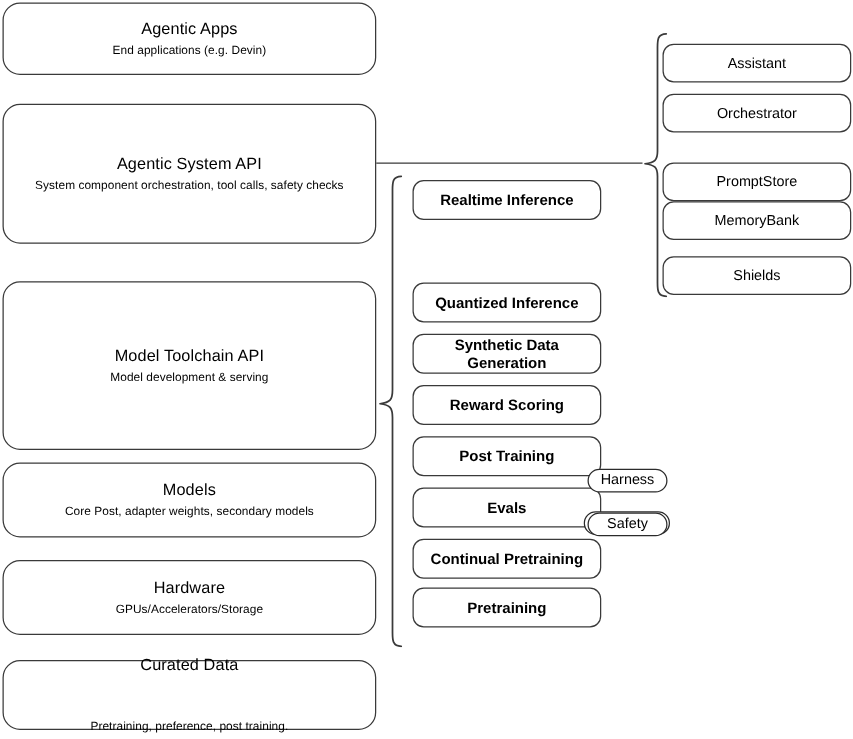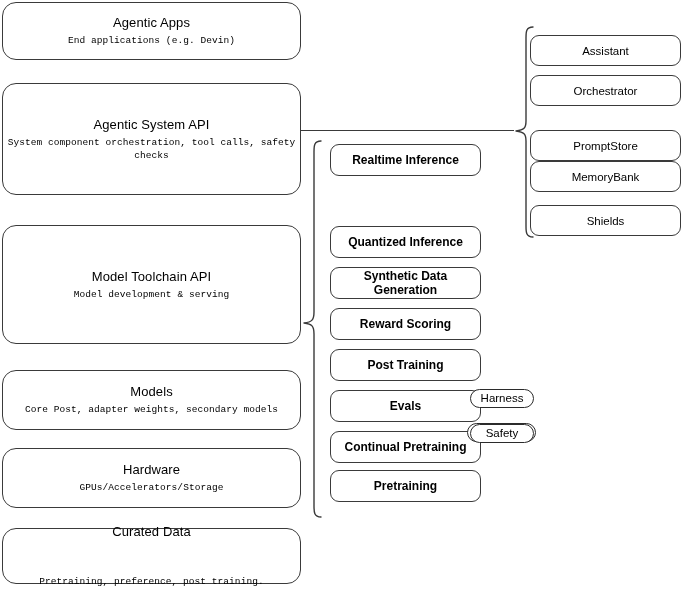--- a/index.html
+++ b/index.html
@@ -43,21 +43,20 @@
   .layer .title {
     font-size: 13px;
     line-height: 16px;
     letter-spacing: 0.1px;
   }
   .layer .subtitle {
     font-size: 9.5px;
     line-height: 13px;
     margin-top: 3px;
     letter-spacing: 0.05px;
-    font-family: Liberation Mono, monospace;
   }
 
   
   .mid {
     left: 330px;
     width: 151px;
     height: 32px;
     border-radius: 9px;
   }
   .mid .label {
@@ -84,21 +83,20 @@
     box-sizing: border-box;
     background: #ffffff;
     border: 1px solid #2b2b2b;
     border-radius: 999px;
     display: flex;
     align-items: center;
     justify-content: center;
     font-size: 11.5px;
     line-height: 13px;
     z-index: 6;
-    margin-top: 14px;
   }
 
   
   .connector {
     position: absolute;
     background: #3a3a3a;
     z-index: 1;
   }
 
   
@@ -115,21 +113,21 @@
   <div class="box layer" style="top:2px;  height:58px;text-align:right;">
     <div class="title">Agentic Apps</div>
     <div class="subtitle">End applications (e.g. Devin)</div>
   </div>
 
   <div class="box layer" style="top:83px; height:112px;">
     <div class="title">Agentic System API</div>
     <div class="subtitle">System component orchestration, tool calls, safety checks</div>
   </div>
 
-  <div class="box layer" style="top:225px; height:119px;">
+  <div class="box layer" style="top:225px; height:135px;">
     <div class="title">Model Toolchain API</div>
     <div class="subtitle">Model development &amp; serving</div>
   </div>
 
   <div class="box layer" style="top:370px; height:60px;">
     <div class="title">Models</div>
     <div class="subtitle">Core Post, adapter weights, secondary models</div>
   </div>
 
   <div class="box layer" style="top:448px; height:60px;">

